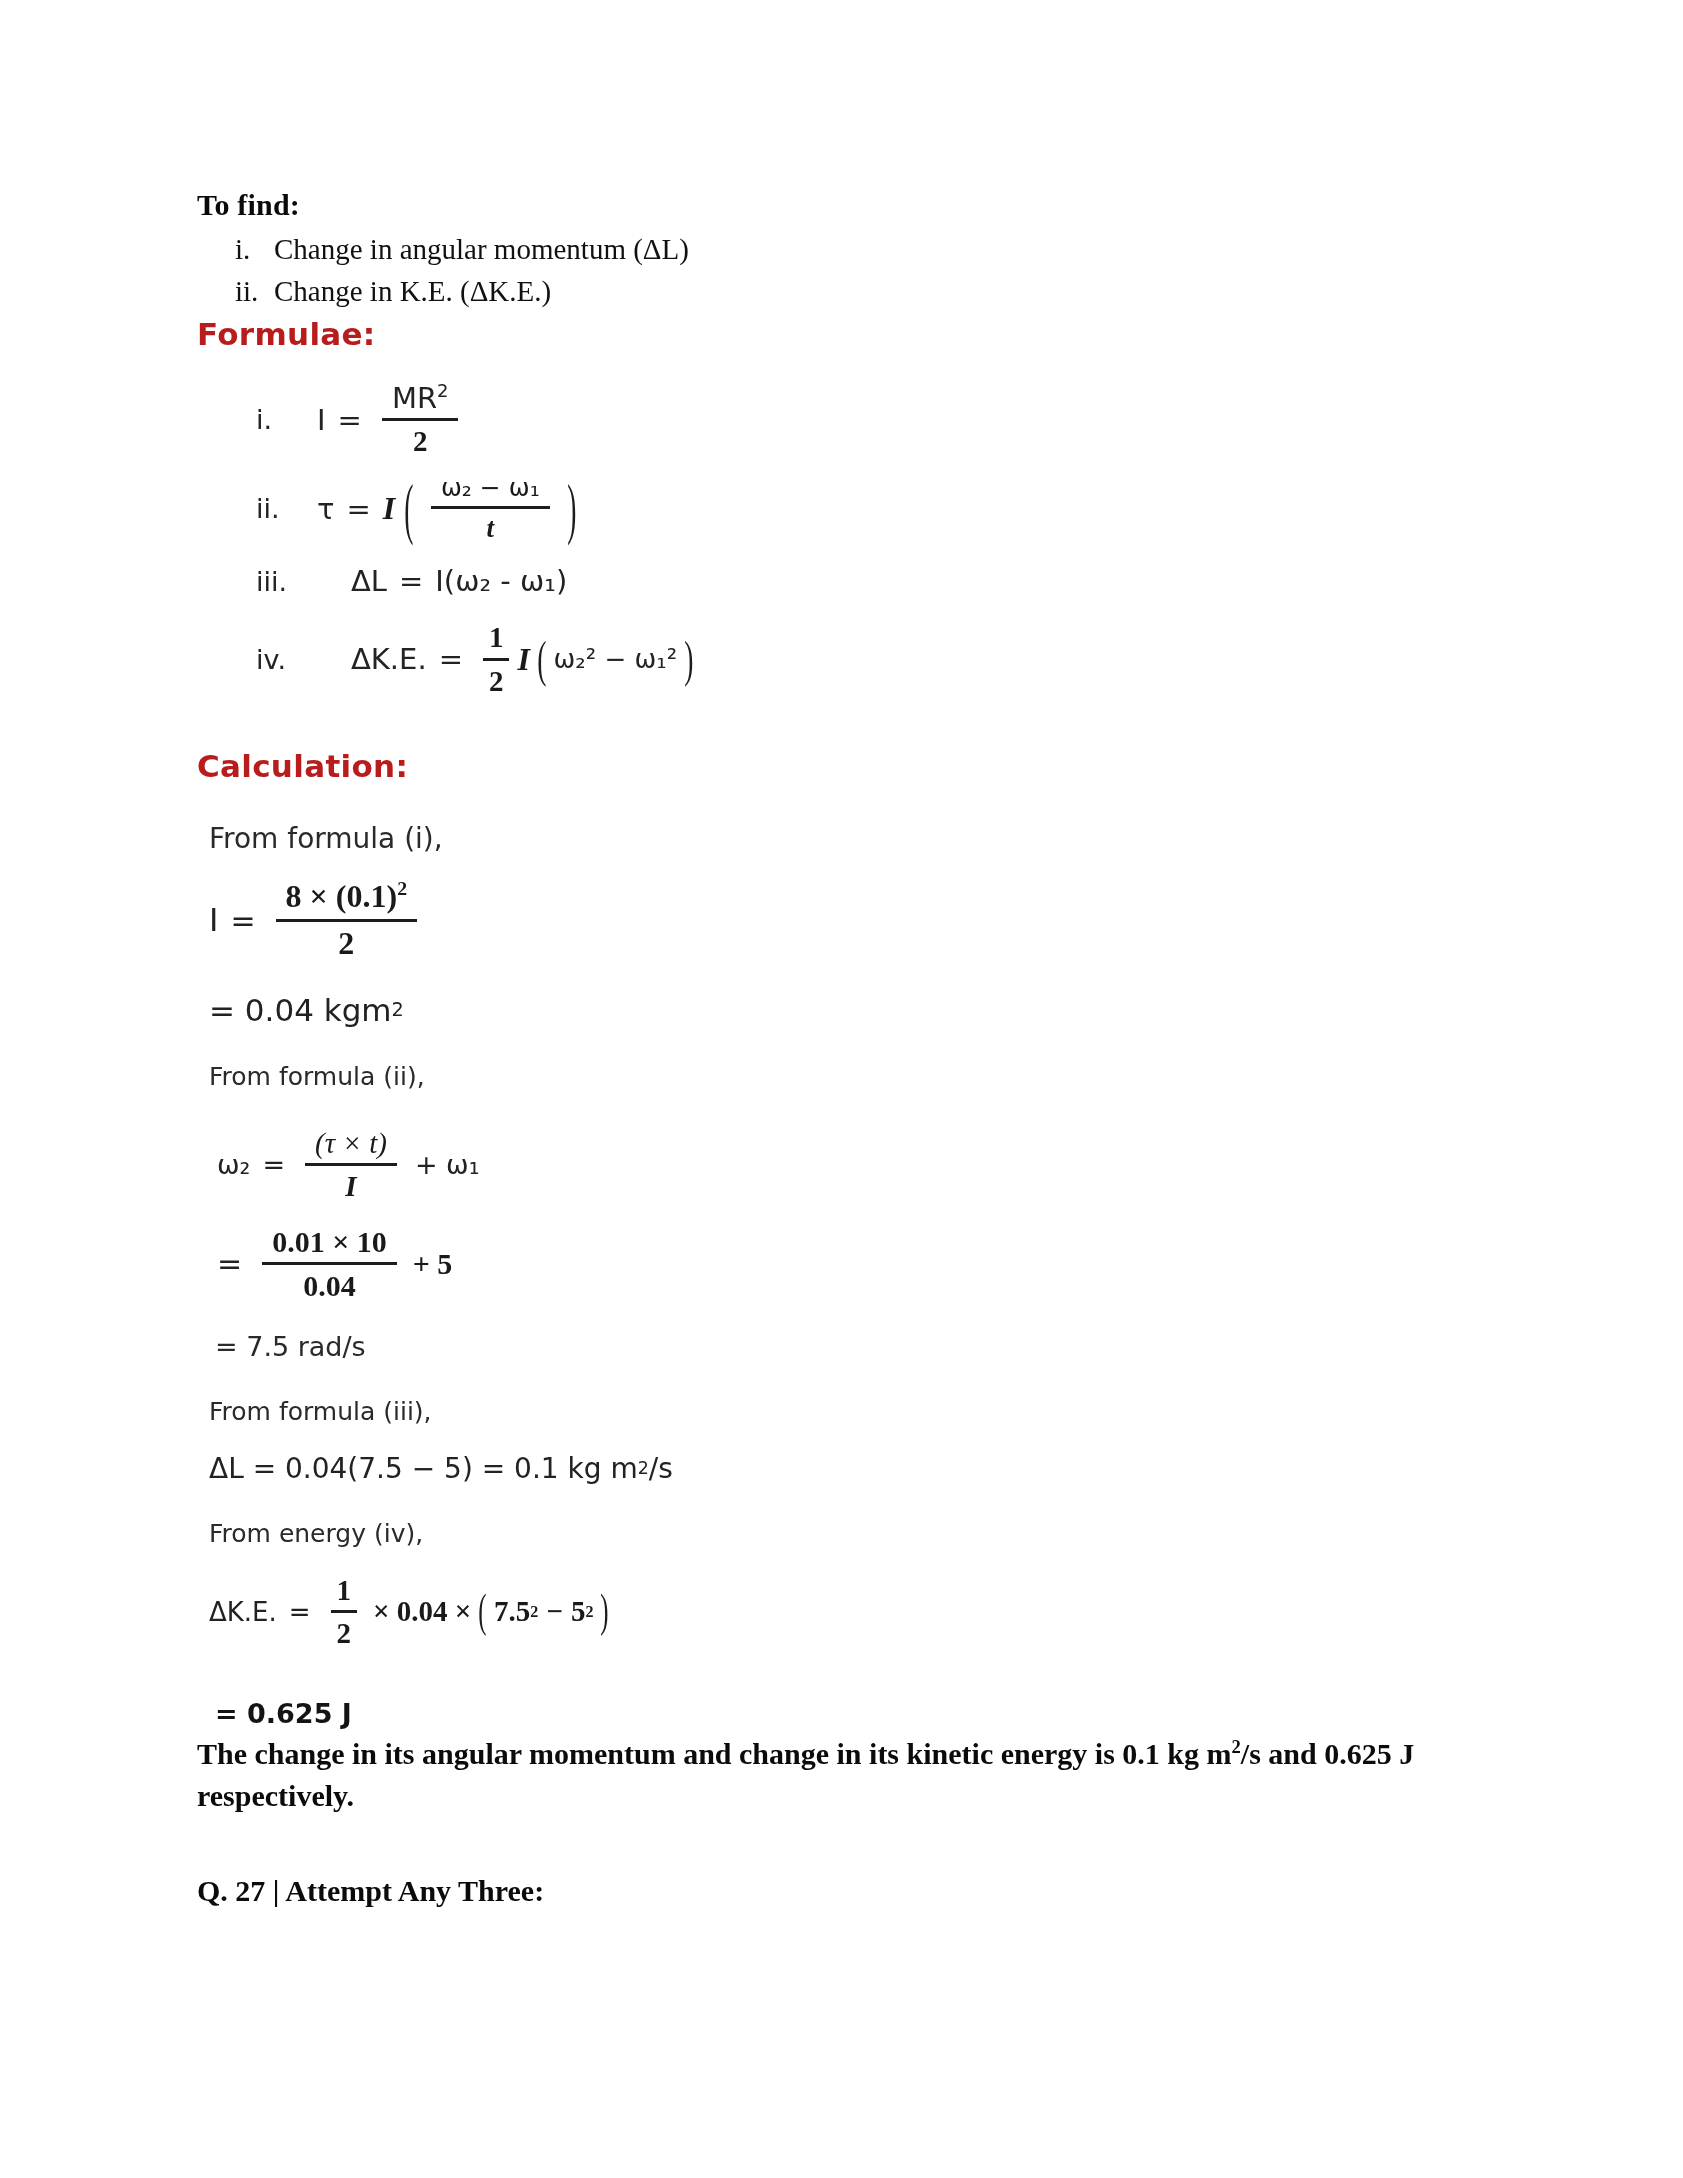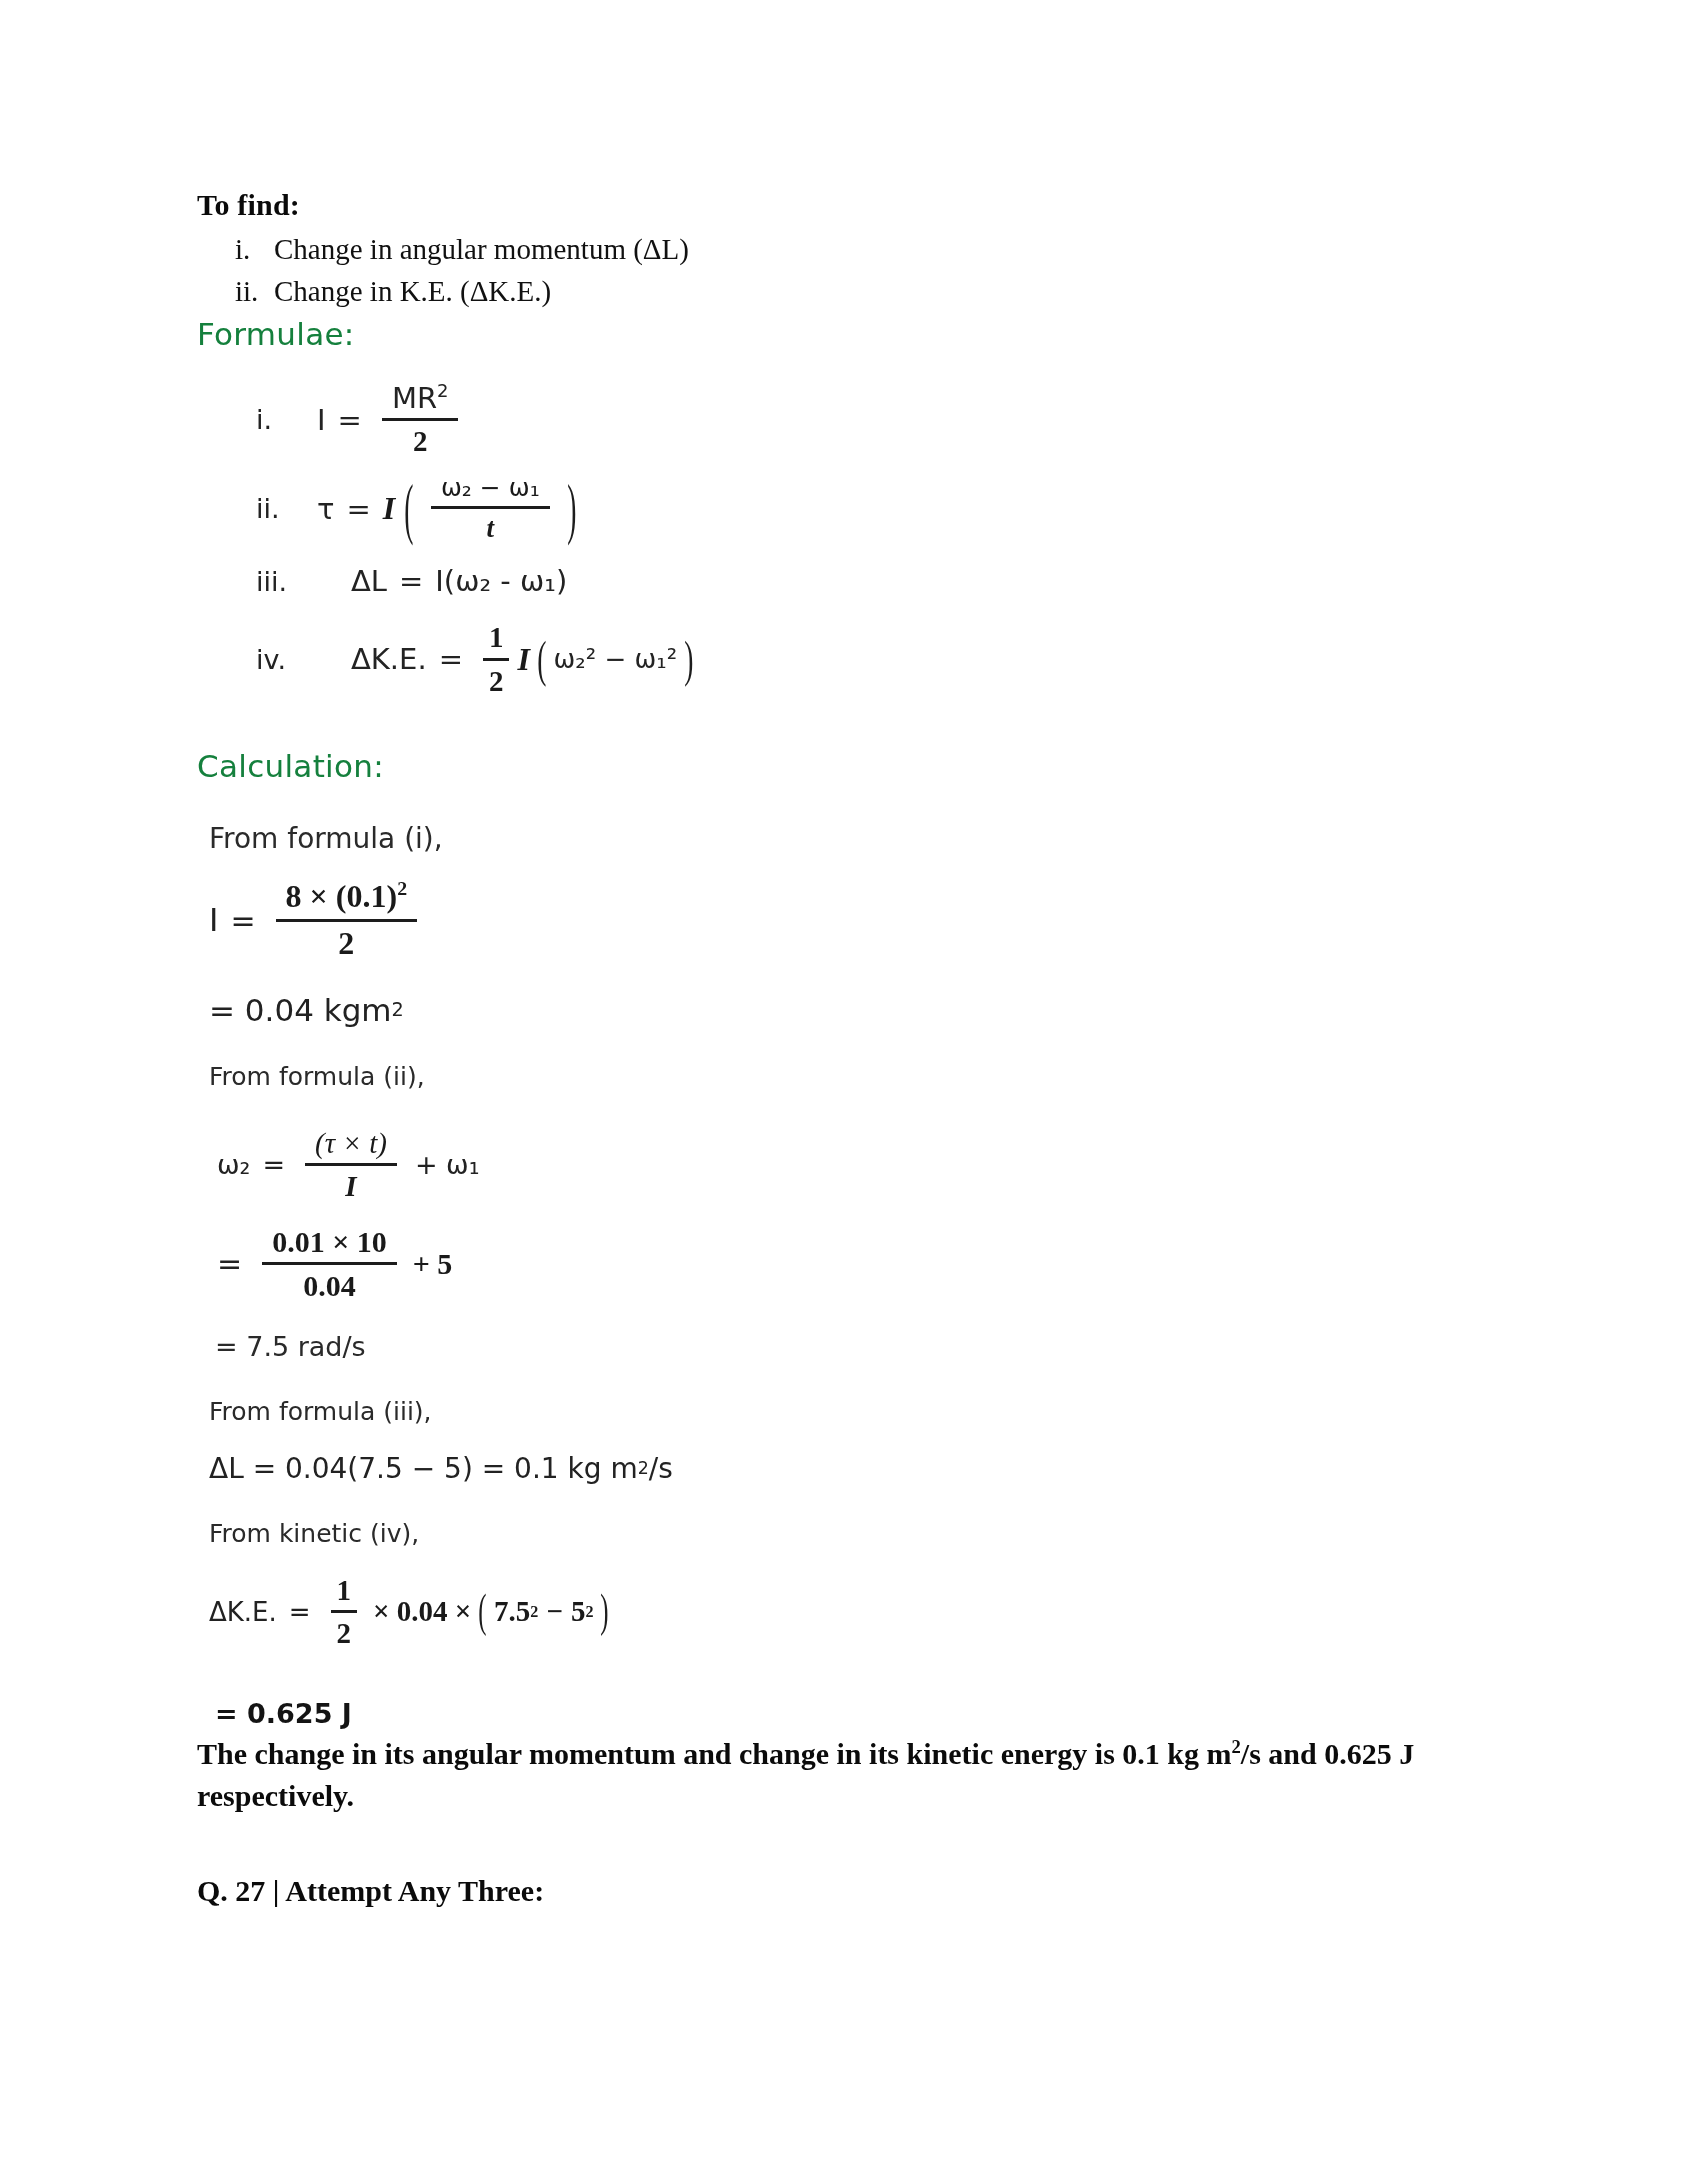--- a/index.html
+++ b/index.html
@@ -60,23 +60,23 @@
   .tofind-num {
     width: 77px;
     padding-left: 38px;
     box-sizing: border-box;
   }
   .tofind-text { white-space: pre; }
 
   
   .section-head {
     font-family: "DejaVu Sans", sans-serif;
-    font-weight: normal;
+    font-weight: bold;
     font-size: 31px;
-    color: #15803d;
+    color: #b91c1c;
     letter-spacing: 0.3px;
   }
   #formulae-heading { margin-top: 4px; }
   #calculation-heading { margin-top: 51px; }
 
   
   .formula-block {
     margin-top: 30px;
     padding-left: 59px;
   }
@@ -314,21 +314,21 @@
     <div class="calc-line" style="margin-top:28px;padding-left:18px;font-size:27px;">= 7.5 rad/s</div>
 
     <div class="calc-line small" style="margin-top:35px;">From formula (iii),</div>
 
     <div class="calc-math" style="margin-top:26px;font-size:28px;">
       <span>ΔL = 0.04(7.5 − 5) = 0.1 kg m</span>
         <sup class="sq">2</sup>
         <span>/s</span>
     </div>
 
-    <div class="calc-line small" style="margin-top:34px;">From kinetic (iv),</div>
+    <div class="calc-line small" style="margin-top:34px;">From energy (iv),</div>
 
     <div class="calc-math" style="margin-top:26px;font-size:26px;">
       <span>ΔK.E.</span>
       <span class="eq">=</span>
       <span class="frac tight">
         <span class="num serifnum" style="font-size:29px;">1</span>
         <span class="bar"></span>
         <span class="den serifnum" style="font-size:29px;">2</span>
       </span>
       <span class="serifnum" style="font-size:29px;margin-left:8px;text-align:center;">× 0.04 ×</span>

